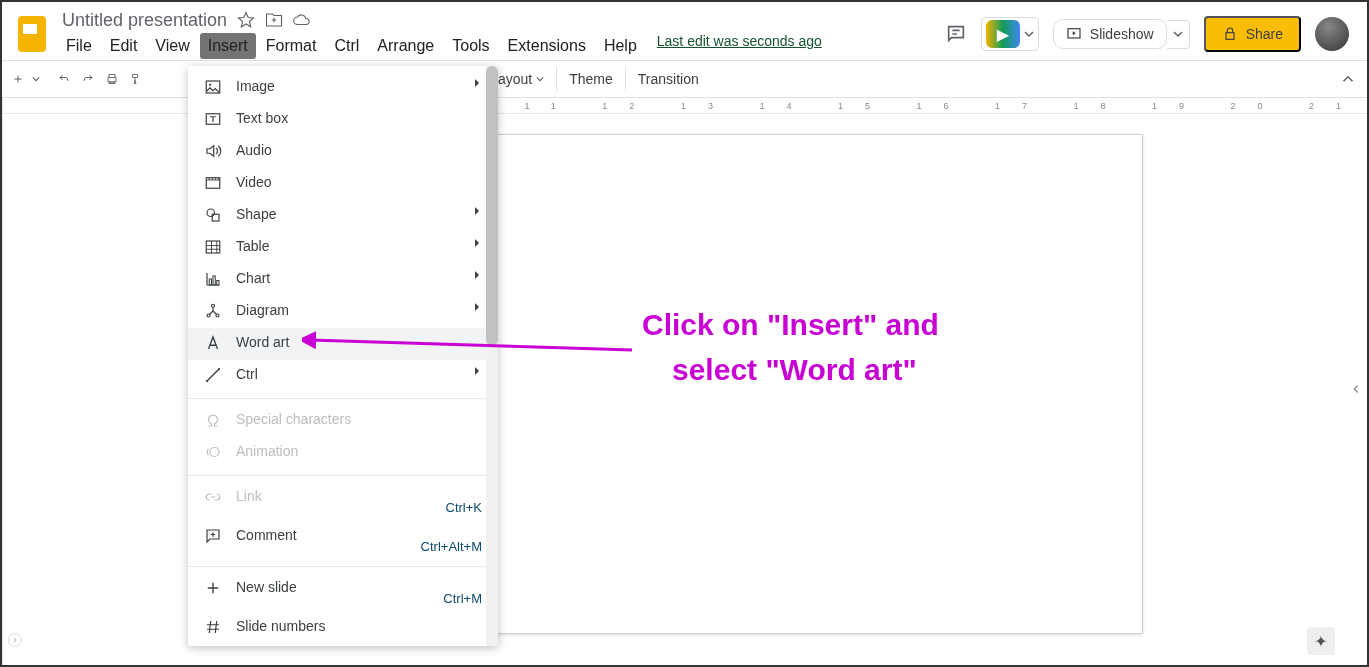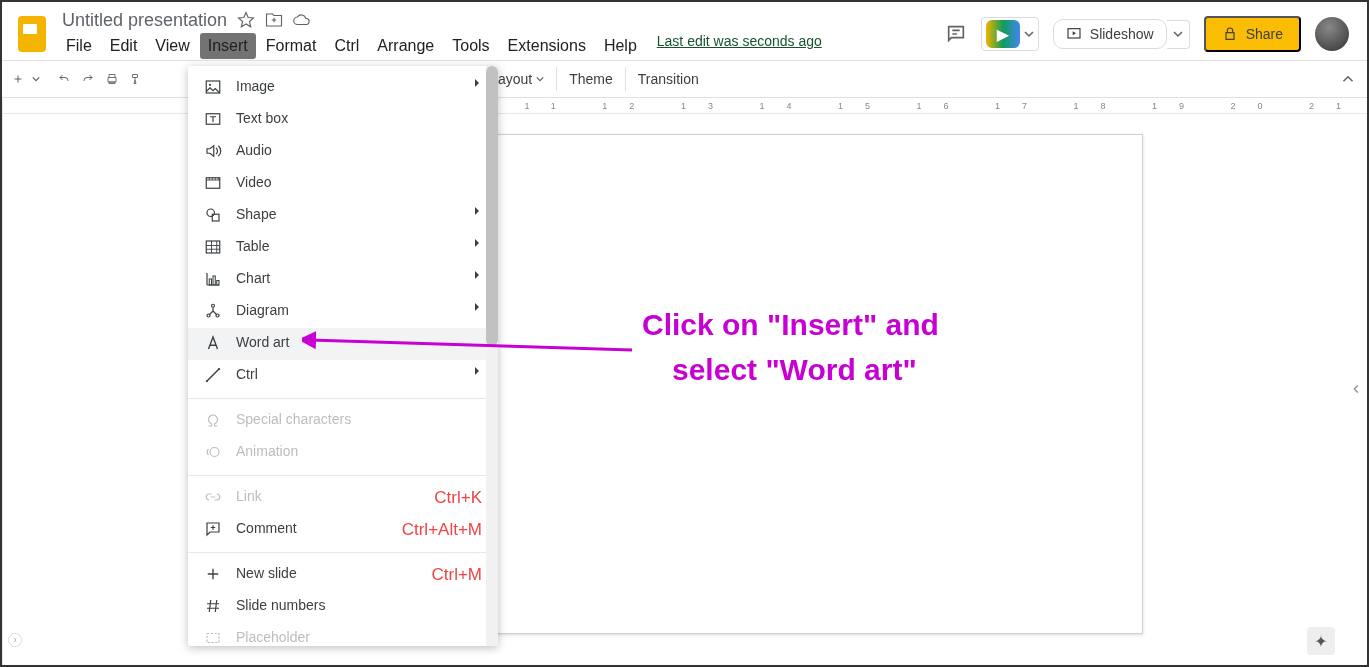--- a/index.html
+++ b/index.html
@@ -44,21 +44,21 @@
 
 
 .dropdown { position: absolute; left: 186px; top: 64px; width: 310px; background: #fff; box-shadow: 0 2px 10px rgba(0,0,0,0.25); border-radius: 0 0 3px 3px; z-index: 100; padding: 6px 0; max-height: 580px; overflow-y: auto; }
 .dd-scrollbar{position:absolute;right:0;top:0;width:12px;height:100%;background:#f1f1f1;}
 .dd-thumb{position:absolute;right:0;top:0;width:12px;height:280px;background:#c1c1c1;border-radius:6px;}
 .dd-item { display: flex; align-items: flex-start; padding: 6px 16px; font-size: 14px; color: #3c4043; cursor: pointer; min-height: 32px; position:relative;}
 .dd-item:hover, .dd-item.hover { background: #f1f3f4; }
 .dd-item.disabled { color: #bdbdbd; cursor: default; }
 .dd-icon { width: 18px; height: 18px; margin-right: 14px; fill: currentColor; flex-shrink: 0; }
 .dd-arrow { margin-left: auto; width: 10px; height: 10px; fill: #5f6368; }
-.dd-shortcut { margin-left: auto; font-size: 17px; color: #ef4444; }
+.dd-shortcut { margin-left: auto; font-size: 13px; color: #0c4a6e; margin-top: 12px; }
 .dd-sep { height: 1px; background: #e8e8e8; margin: 6px 0; }
 
 
 .annotation { position: absolute; left: 640px; top: 300px; font-family: "Comic Sans MS", cursive; font-size: 30px; color: #c800d4; font-weight: 600; line-height: 1.5; z-index: 200; }
 .arrow-svg { position: absolute; left: 300px; top: 326px; z-index: 199; }
 
 .explore{position:absolute;bottom:10px;right:32px;width:28px;height:28px;background:#eee;border-radius:4px;display:flex;align-items:center;justify-content:center;color:#555;cursor:pointer;}
 .side-chevron{position:absolute;bottom:18px;left:6px;width:14px;height:14px;color:#888;border:1px solid #ddd;border-radius:50%;padding:2px;cursor:pointer;}
 .right-chevron{position:absolute;right:4px;top:50%;width:14px;height:14px;color:#888;cursor:pointer;}
 </style>

